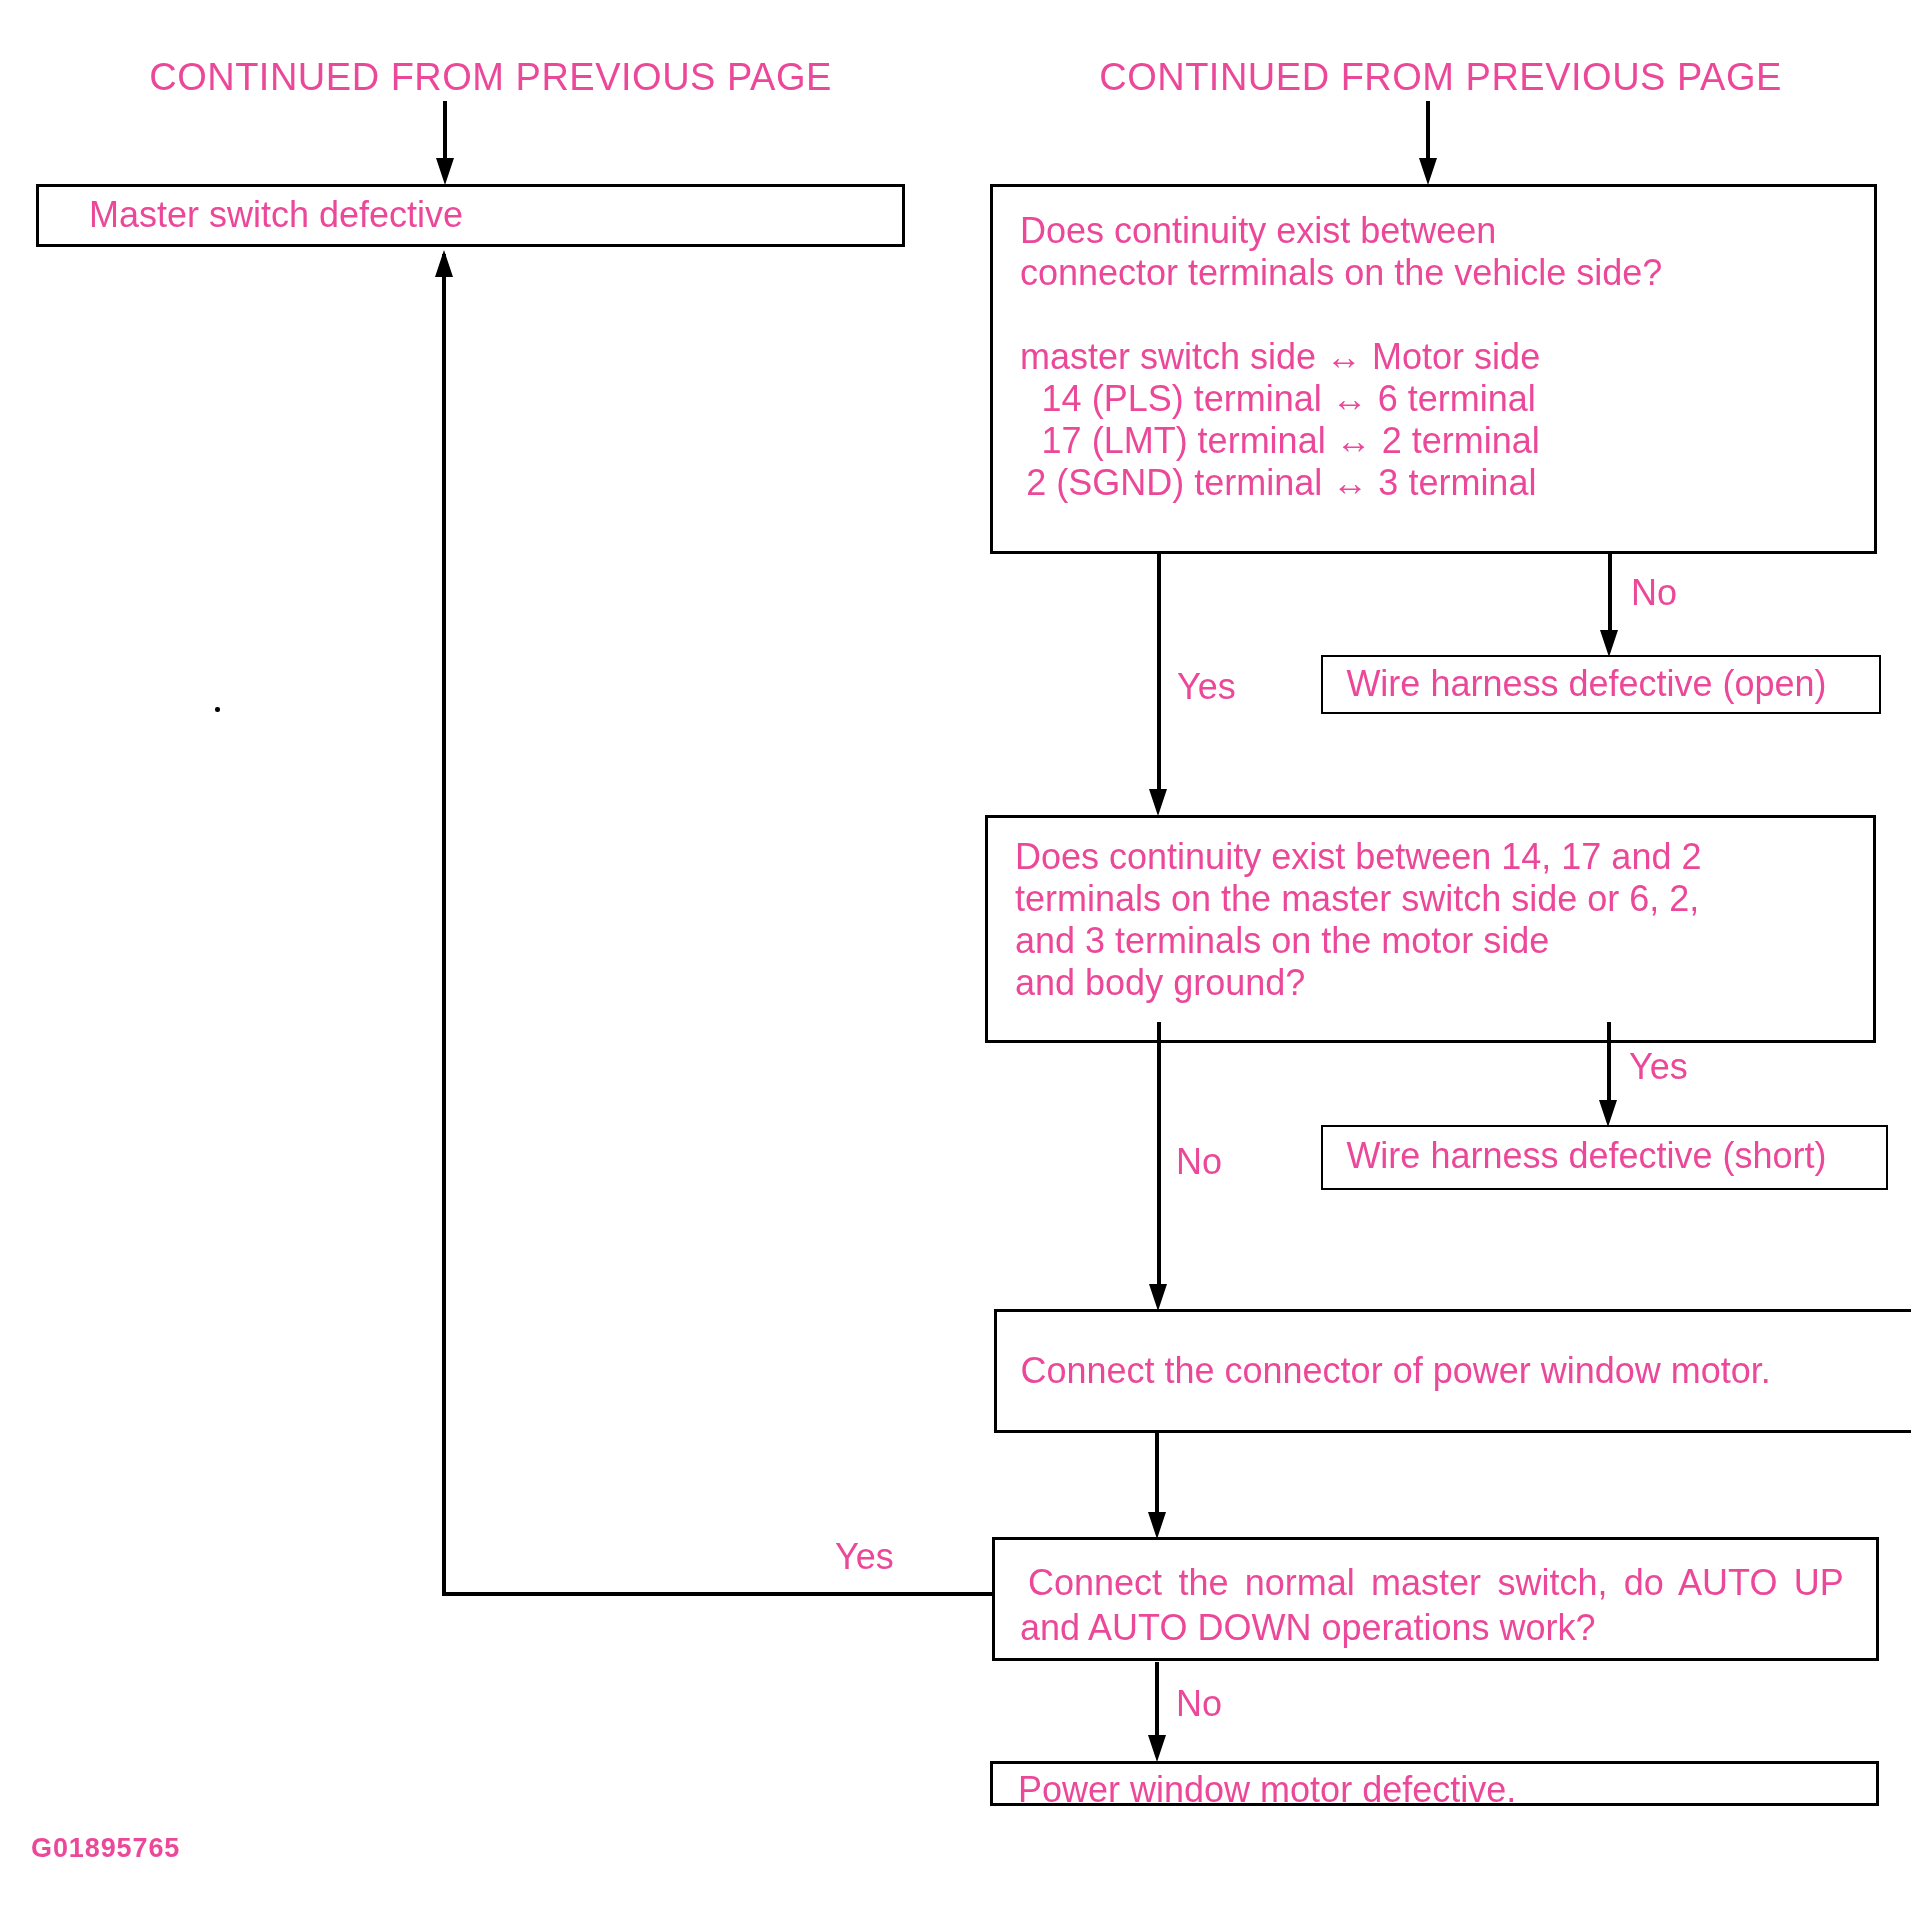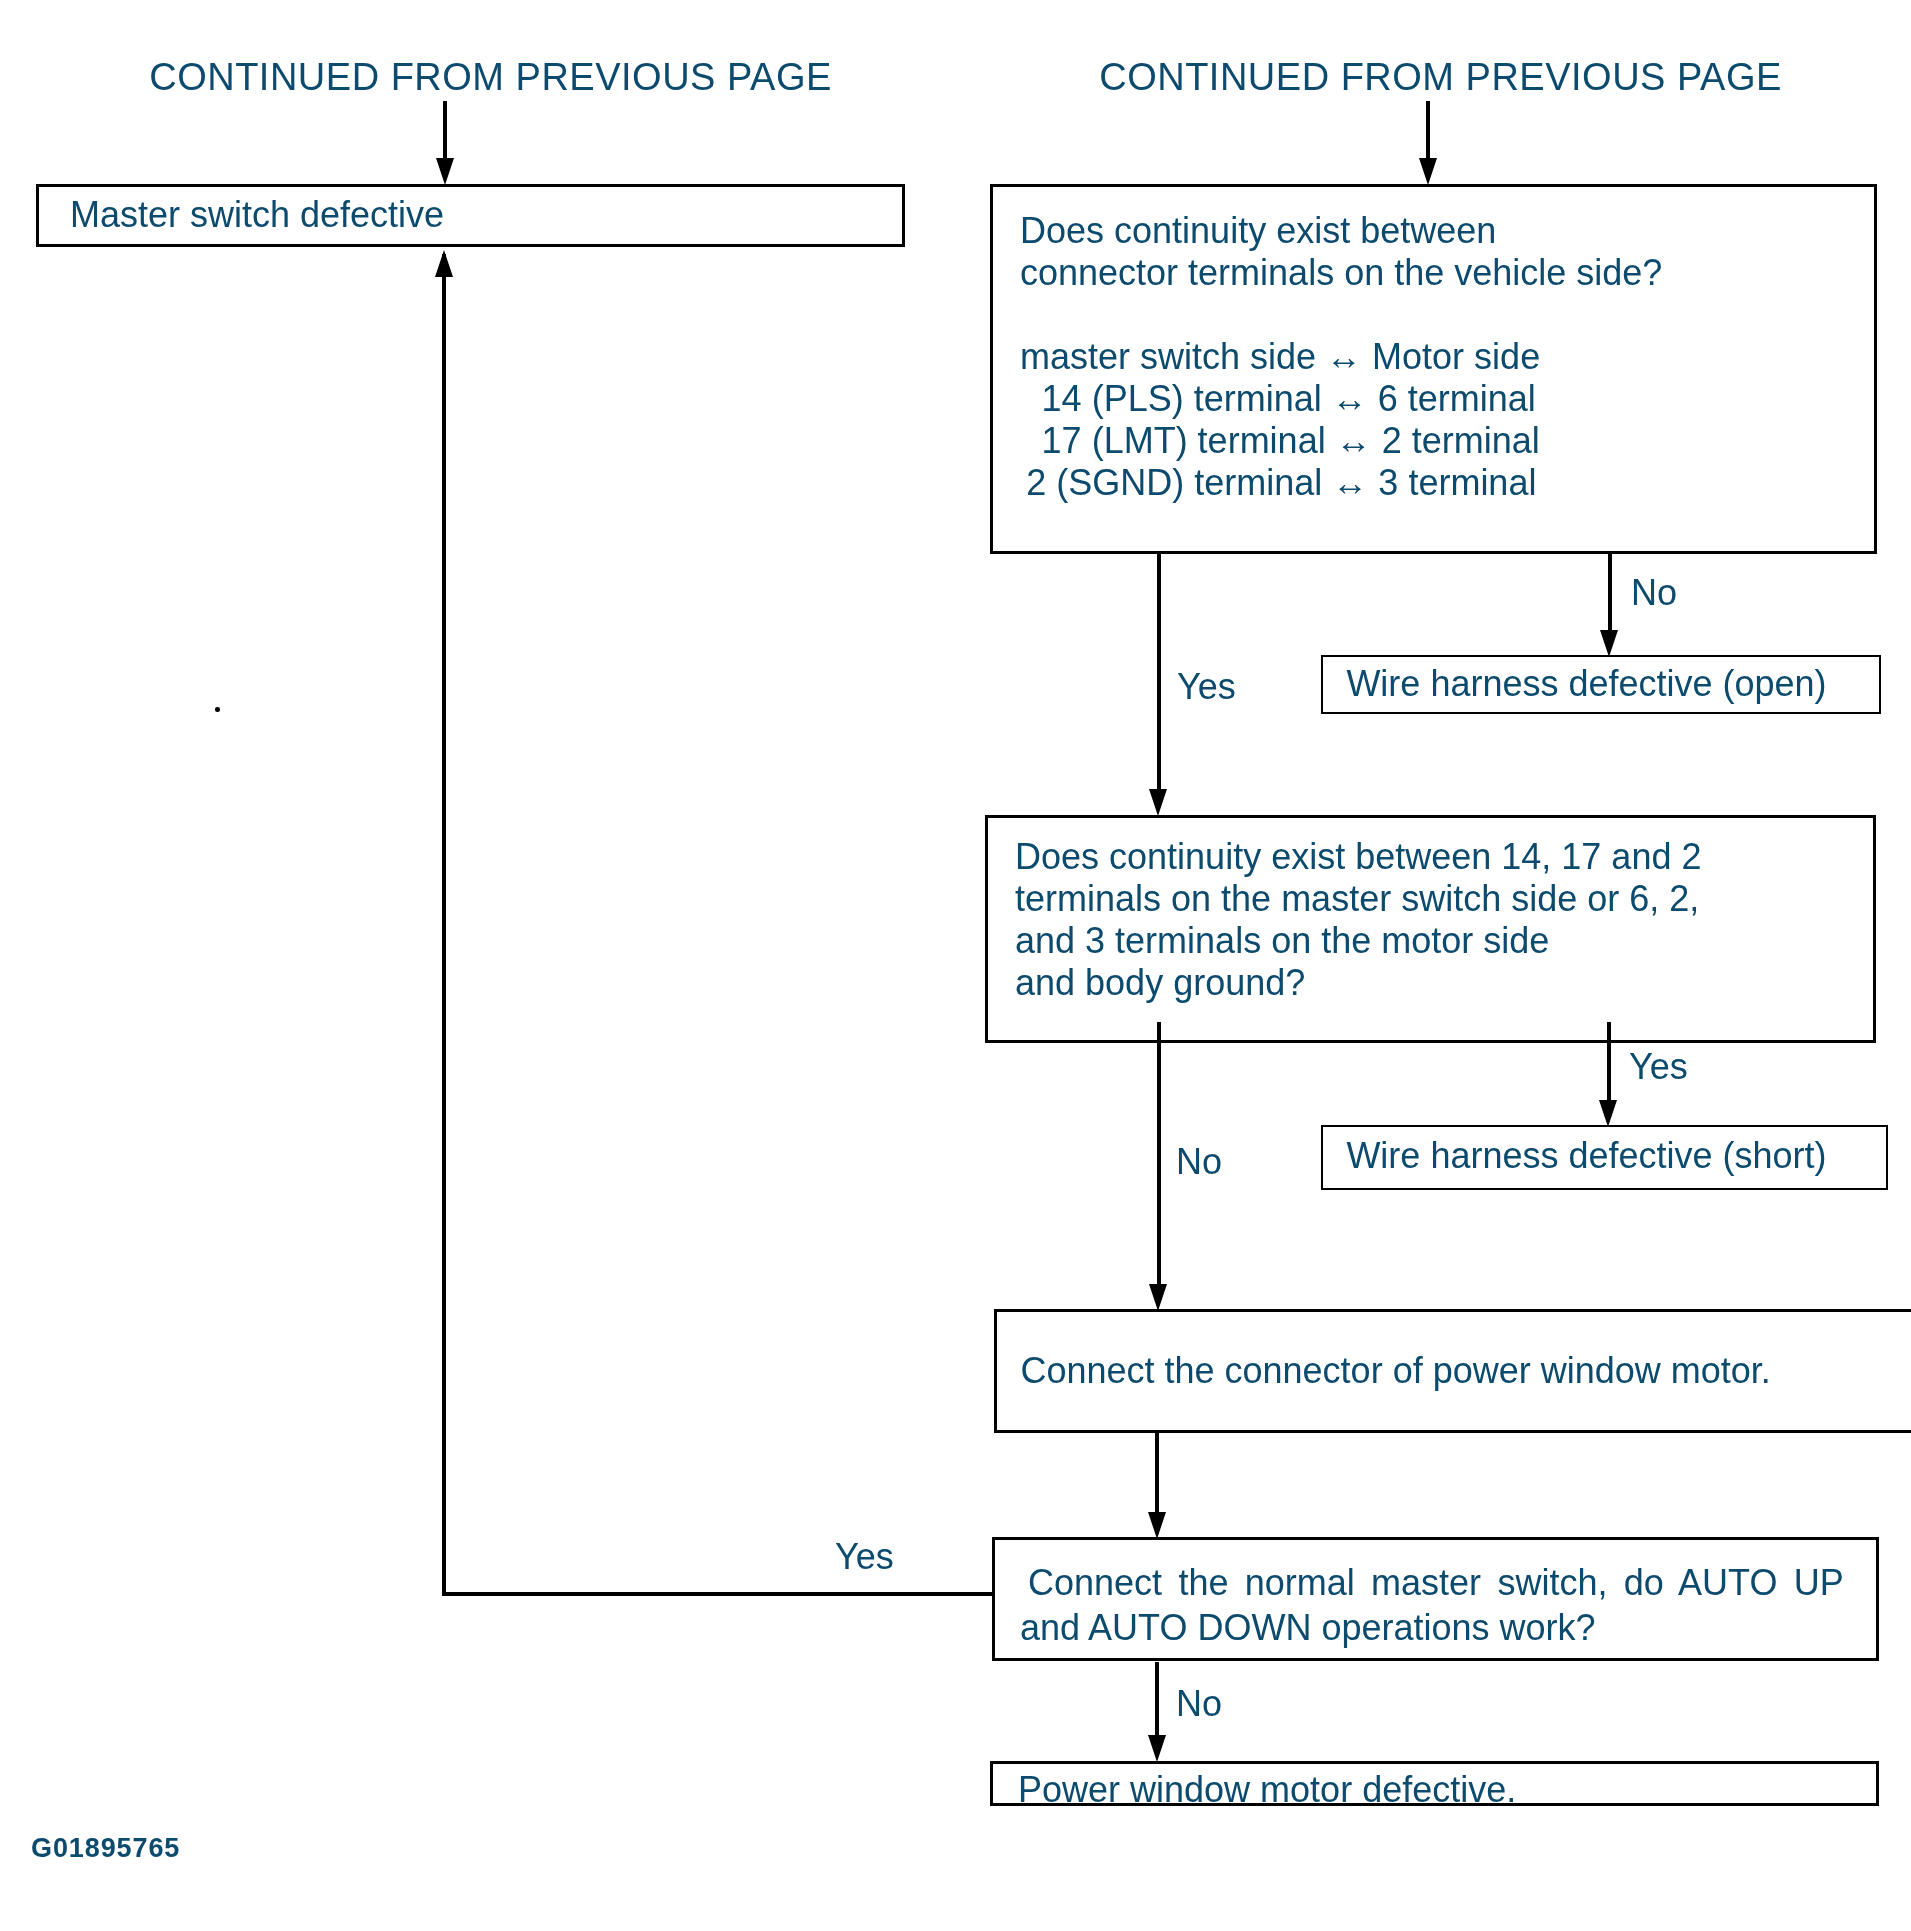--- a/index.html
+++ b/index.html
@@ -2,21 +2,21 @@
 <html style="font-size:14.4px"><head>
 <meta charset="utf-8">
 <style>
   html, body { margin: 0; padding: 0; background: #fff; }
   .canvas {
     position: relative;
     width: 1912px;
     height: 1932px;
     background: #ffffff;
     font-family: "Liberation Sans", sans-serif;
-    color: #0c4a6e;
+    color: #ec4899;
     overflow: hidden;
   }
   .hdr {
     position: absolute;
     font-size: 38px;
     letter-spacing: 0.5px;
     text-align: center;
     white-space: nowrap;
   }
   .fbox {
@@ -70,21 +70,21 @@
   <div class="hdr" style="left:135px; top:56px; width:711px;">CONTINUED FROM PREVIOUS PAGE</div>
   <div class="hdr" style="left:1085px; top:56px; width:711px;">CONTINUED FROM PREVIOUS PAGE</div>
 
   <div class="vline" style="left:443px; top:101px; width:3.6px; height:59px;"></div>
   <div class="arr-down" style="left:436px; top:158px;"></div>
 
   <div class="vline" style="left:1426px; top:101px; width:3.6px; height:59px;"></div>
   <div class="arr-down" style="left:1419px; top:158px;"></div>
 
   <div class="fbox" style="left:36px; top:184px; width:869px; height:63px;">
-    <div style="padding-left:31px; line-height:56px;">Master switch defective</div>
+    <div style="padding-left:50px; line-height:56px;">Master switch defective</div>
   </div>
 
   <div class="arr-up" style="left:435px; top:250px;"></div>
   <div class="vline" style="left:442px; top:254px; width:3.6px; height:1342px;"></div>
   <div class="hline" style="left:442px; top:1592px; width:553px; height:3.6px;"></div>
 
   <div class="dot" style="left:215px; top:707px;"></div>
 
   <div class="fbox" style="left:990px; top:184px; width:887px; height:370px;">
     <div style="padding:23.4px 18px 0 27px;">

